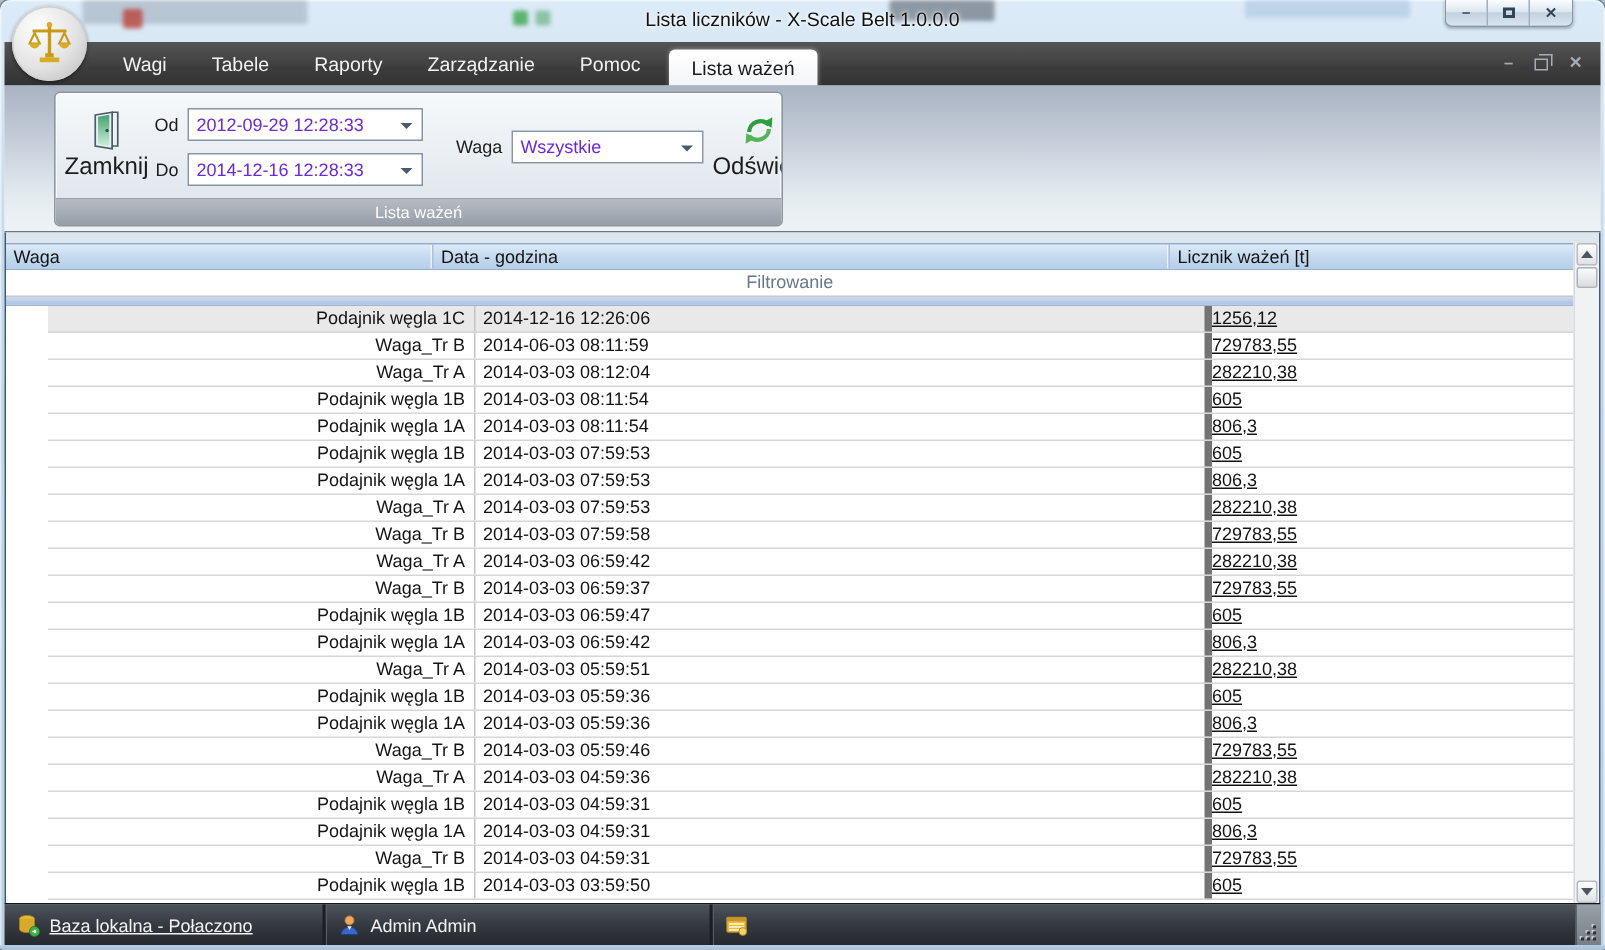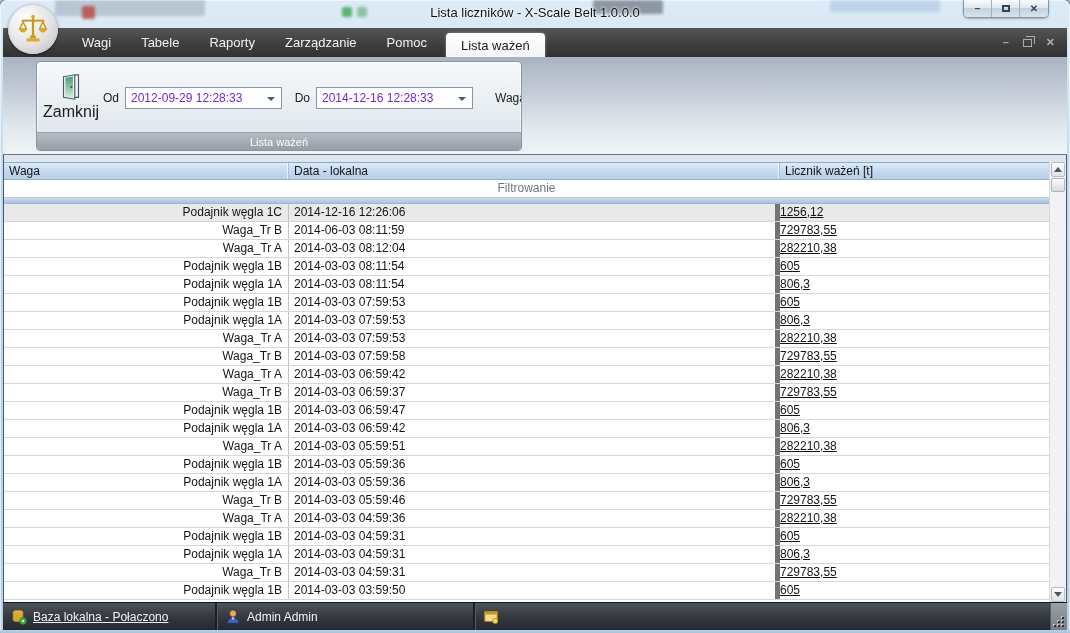--- a/index.html
+++ b/index.html
@@ -59,21 +59,21 @@
     border:1px solid #8f959d; border-radius:4px; overflow:hidden;
     background:linear-gradient(#f6f9fb, #e3e9ef 70%, #dce4ec);
     box-shadow:inset 0 0 0 1px rgba(255,255,255,.7); display:flex; flex-direction:column; }
   .group-content { flex:1; display:flex; align-items:stretch; padding:4px 6px 2px 6px; }
   .group-caption { height:19px; flex:0 0 auto; text-align:center; font-size:11px; color:#fdfdfd;
     background:linear-gradient(#b6bbc3, #959ca6); line-height:18px;
     border-top:1px solid #9aa0a8; }
   .rb-big { width:62px; display:flex; flex-direction:column; align-items:center;
     justify-content:flex-start; padding-top:6px; gap:3px; }
   .rb-big .rb-label { font-size:16px; color:#1c1c1c; text-align:center; line-height:14px; }
-  .date-block { display:flex; flex-direction:row; justify-content:center; gap:8px; padding-right:8px; }
+  .date-block { display:flex; flex-direction:column; justify-content:center; gap:8px; padding-right:8px; }
   .date-row { display:flex; align-items:center; gap:6px; }
   .fld-label { font-size:12px; color:#1c1c1c; width:20px; text-align:right; }
   .combo { background:#fff; border:1px solid #8795a5; height:22px; display:flex;
     align-items:center; padding-left:5px; font-size:12px; color:#6d28d9; position:relative; }
   .combo .arrow { position:absolute; right:6px; top:9px; width:0; height:0;
     border-left:4px solid transparent; border-right:4px solid transparent;
     border-top:4px solid #4a5a6a; }
   .combo-date { width:157px; }
   .vsep { width:1px; background:linear-gradient(#c7ccd3,#9aa0a8,#c7ccd3); margin:2px 4px; }
   .waga-block { display:flex; align-items:center; gap:6px; padding:0 6px; }
@@ -89,21 +89,21 @@
     border-top:1px solid #8cabcd; border-bottom:1px solid #96b2d2; }
   .hcell { padding-left:5px; line-height:16px; border-right:1px solid #a9c2dd;
     box-shadow:inset -1px 0 0 rgba(255,255,255,.65); white-space:nowrap; overflow:hidden; }
   .hcell:last-child { border-right:none; box-shadow:none; }
   .filter-row { height:18px; background:#fff; border-bottom:1px solid #c6c6c6;
     text-align:center; line-height:17px; color:#68788c; }
   .blue-strip { height:6px; background:linear-gradient(#ccdaf0,#abc2e2);
     border-bottom:1px solid #9db4d6; }
   .tbody { }
   .trow { display:grid; grid-template-columns:285px 491px 1fr; height:18px;
-    border-bottom:1px solid #d6d6d6; background:#fff; }
+    border-bottom:1px solid #d6d6d6; background:#fff;margin-left:28px; }
   .trow.first { background:#e9e9e9; }
   .tcell { line-height:17px; white-space:nowrap; overflow:hidden; }
   .tcell.c0 { text-align:right; padding-right:6px; border-right:1px solid #c3c3c3; }
   .tcell.c1 { text-align:left; padding-left:5px; border-right:5px solid #737373; }
   .tcell.c2 { padding-right:6px;text-decoration:underline; }
 
   
   .vscroll { position:absolute; right:0; top:7px; bottom:0; width:17px; background:#f1f2f3;
     border-left:1px solid #d8dade; display:flex; flex-direction:column; }
   .sc-btn { height:15px; flex:0 0 auto; background:linear-gradient(#fdfdfd,#dfe2e5);
@@ -271,21 +271,21 @@
           </div>
         </div>
         <div class="group-caption">Lista ważeń</div>
       </div>
     </div>
 
     <div class="content">
       <div class="grid">
         <div class="thead">
             <div class="hcell">Waga</div>
-            <div class="hcell">Data - lokalna</div>
+            <div class="hcell">Data - godzina</div>
             <div class="hcell">Licznik ważeń [t]</div>
           </div>
         <div class="filter-row">Filtrowanie</div>
         <div class="blue-strip"></div>
         <div class="tbody">
             <div class="trow first">
               <div class="tcell c0">Podajnik węgla 1C</div>
               <div class="tcell c1">2014-12-16 12:26:06</div>
               <div class="tcell c2">1256,12</div>
             </div>

